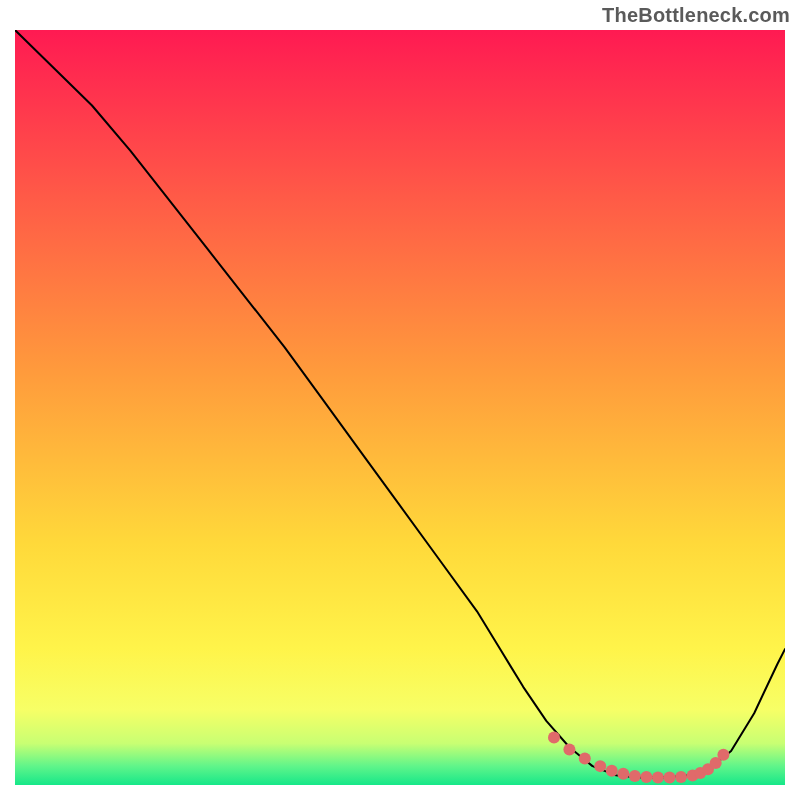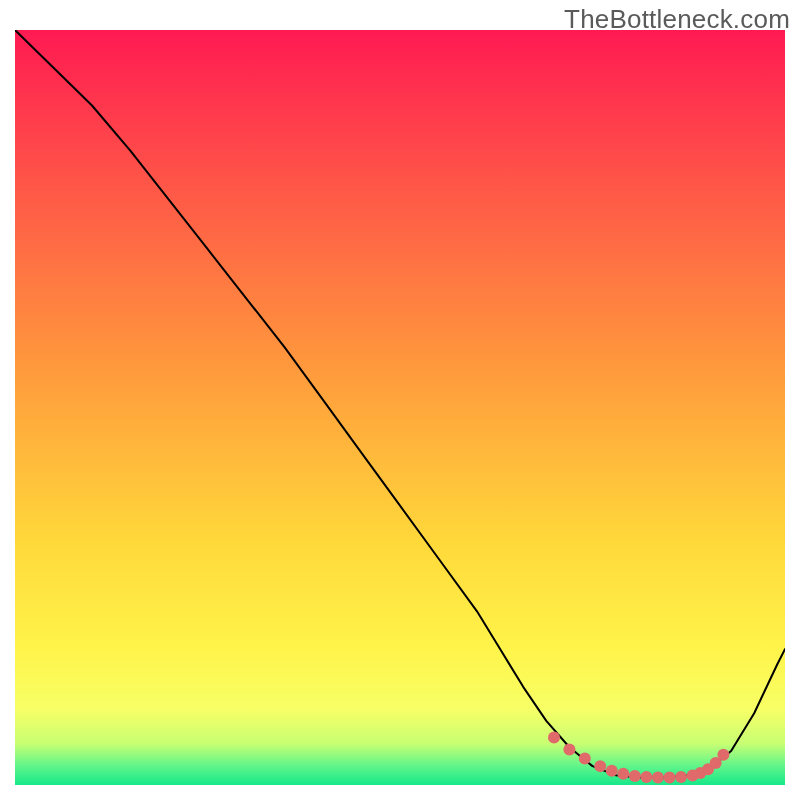--- a/index.html
+++ b/index.html
@@ -13,22 +13,22 @@
   }
   .container {
     position: relative;
     width: 800px;
     height: 800px;
   }
   .watermark {
     position: absolute;
     top: 4px;
     right: 10px;
-    font-size: 26px;
-    font-weight: 400;
+    font-size: 20px;
+    font-weight: 700;
     color: #5a5a5a;
     letter-spacing: 0.2px;
     z-index: 10;
     text-align: center;
   }
   .plot-wrap {
     position: absolute;
     left: 15px;
     right: 15px;
     top: 30px;

